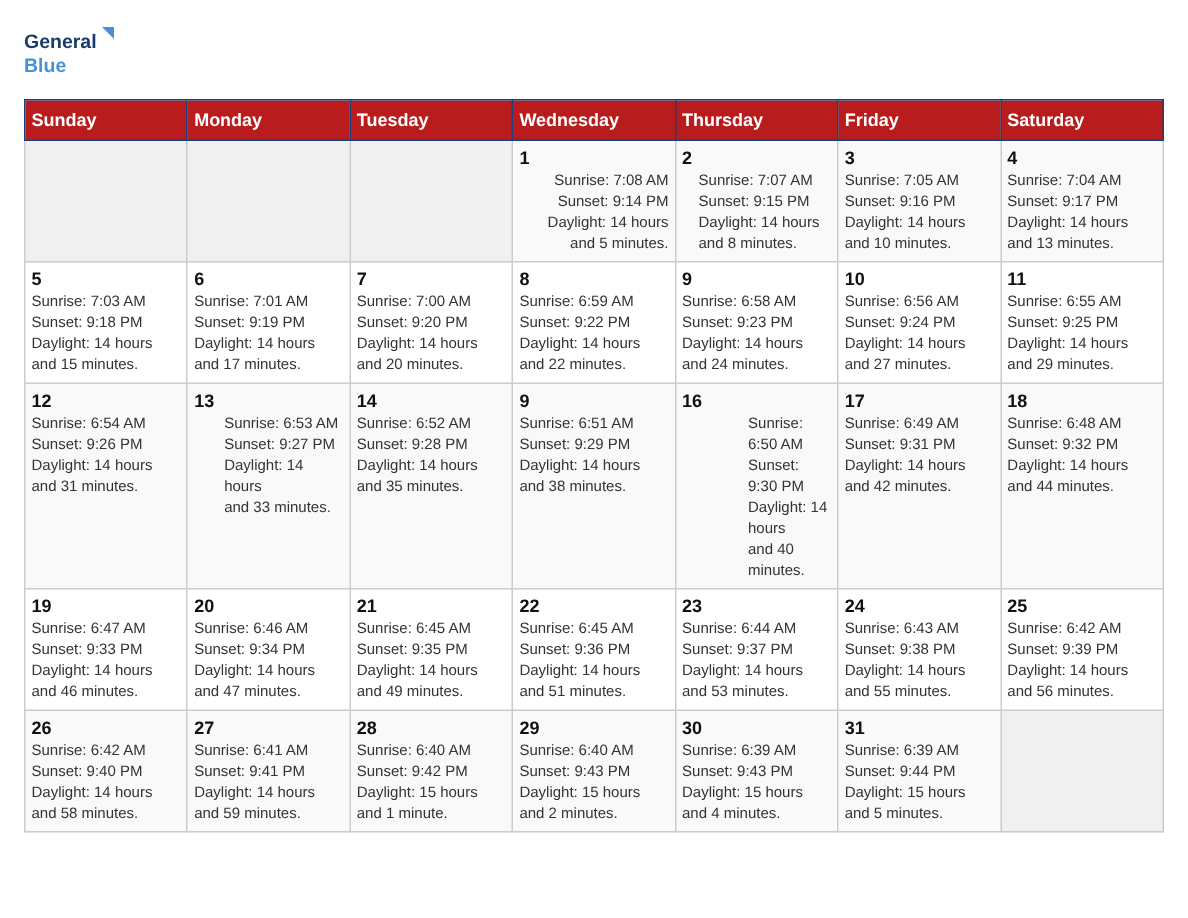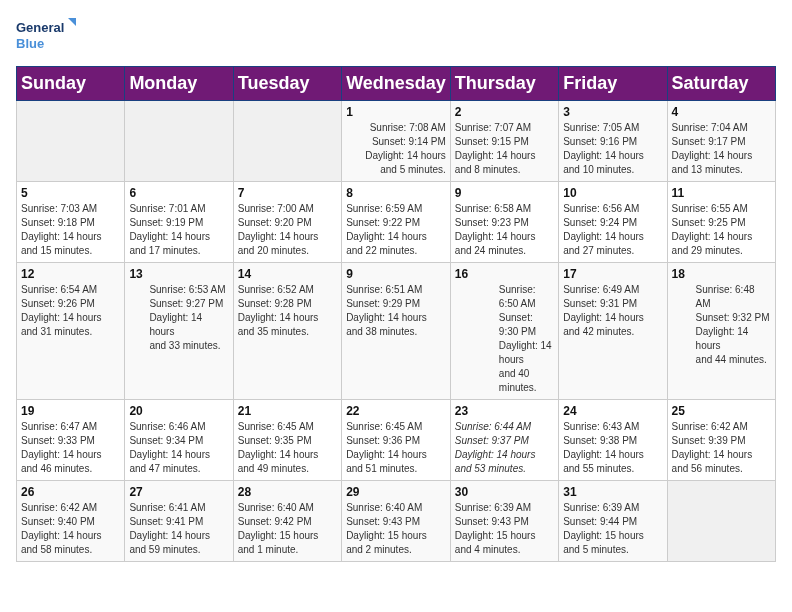--- a/index.html
+++ b/index.html
@@ -33,25 +33,25 @@
     .subtitle {
       font-size: 14px;
       color: #333;
     }
     table {
       width: 100%;
       border-collapse: collapse;
       font-size: 11px;
     }
     thead tr th {
-      background-color: #701a75;
+      background-color: #b91c1c;
       color: #fff;
       padding: 6px 4px;
       text-align: left;
-      font-size: 18px;
+      font-size: 12px;
       font-weight: bold;
       border: 1px solid #1a4080;
     }
     tbody tr td {
       border: 1px solid #ccc;
       padding: 4px 4px;
       vertical-align: top;
       background: #fff;
       min-height: 70px;
       height: 70px;
@@ -115,21 +115,21 @@
         <td class="empty-cell"></td>
         <td>
           <span class="day-num">1</span>
           <div class="day-info" style="white-space: pre-line; text-align: right;">Sunrise: 7:08 AM
 Sunset: 9:14 PM
 Daylight: 14 hours
 and 5 minutes.</div>
         </td>
         <td>
           <span class="day-num">2</span>
-          <div class="day-info" style="white-space: pre-line;">Sunrise: 7:07 AM
+          <div class="day-info" style="white-space: pre-line; margin-left: 11px;">Sunrise: 7:07 AM
 Sunset: 9:15 PM
 Daylight: 14 hours
 and 8 minutes.</div>
         </td>
         <td>
           <span class="day-num">3</span>
           <div class="day-info" style="white-space: pre-line;">Sunrise: 7:05 AM
 Sunset: 9:16 PM
 Daylight: 14 hours
 and 10 minutes.</div>
@@ -231,21 +231,21 @@
         </td>
         <td>
           <span class="day-num">17</span>
           <div class="day-info" style="white-space: pre-line;">Sunrise: 6:49 AM
 Sunset: 9:31 PM
 Daylight: 14 hours
 and 42 minutes.</div>
         </td>
         <td>
           <span class="day-num">18</span>
-          <div class="day-info" style="white-space: pre-line; margin-left: 24px;">Sunrise: 6:48 AM
+          <div class="day-info" style="white-space: pre-line;">Sunrise: 6:48 AM
 Sunset: 9:32 PM
 Daylight: 14 hours
 and 44 minutes.</div>
         </td>
       </tr>
       <tr>
         <td>
           <span class="day-num">19</span>
           <div class="day-info" style="white-space: pre-line;">Sunrise: 6:47 AM
 Sunset: 9:33 PM
@@ -268,21 +268,21 @@
         </td>
         <td>
           <span class="day-num">22</span>
           <div class="day-info" style="white-space: pre-line;">Sunrise: 6:45 AM
 Sunset: 9:36 PM
 Daylight: 14 hours
 and 51 minutes.</div>
         </td>
         <td>
           <span class="day-num">23</span>
-          <div class="day-info" style="white-space: pre-line; font-style: italic;">Sunrise: 6:44 AM
+          <div class="day-info" style="white-space: pre-line;">Sunrise: 6:44 AM
 Sunset: 9:37 PM
 Daylight: 14 hours
 and 53 minutes.</div>
         </td>
         <td>
           <span class="day-num">24</span>
           <div class="day-info" style="white-space: pre-line;">Sunrise: 6:43 AM
 Sunset: 9:38 PM
 Daylight: 14 hours
 and 55 minutes.</div>

